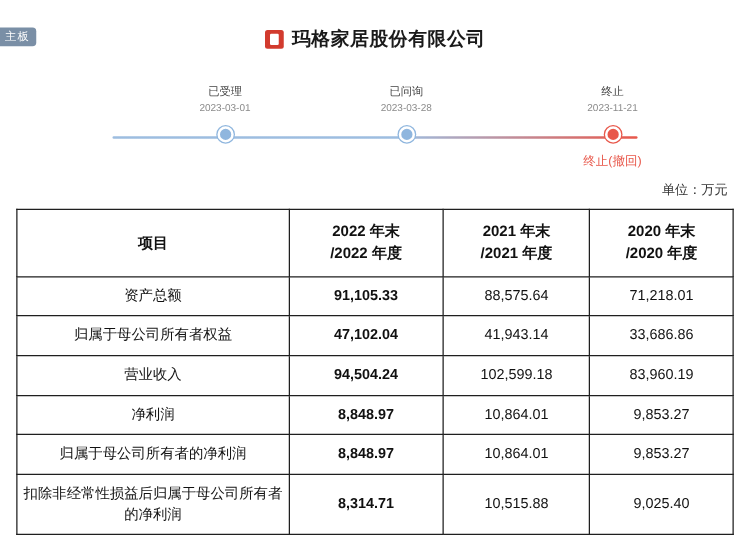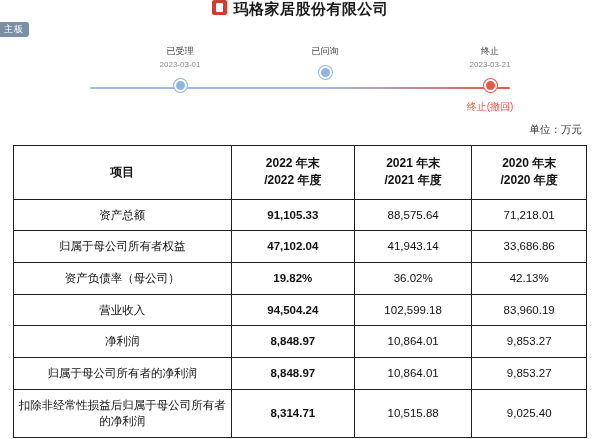--- a/index.html
+++ b/index.html
@@ -22,21 +22,23 @@
     background: #7a8fa6;
     color: #fff;
     font-size: 9px;
     padding: 3px 5px 3px 4px;
     border-radius: 0 3px 3px 0;
     letter-spacing: 1px;
     line-height: 1;
   }
   .title-row {
     display: flex;
+    align-items: center;
     justify-content: center;
+    padding-top: 22px;
   }
   .logo {
     width: 15px;
     height: 15px;
     background: #d23b2e;
     border-radius: 2px;
     position: relative;
     margin-right: 7px;
   }
   .logo::after {
@@ -164,26 +166,27 @@
   <div class="tl-line"></div>
 
   <div class="tl-node" style="left:90px;">
     <div class="tl-label">已受理</div>
     <div class="tl-date">2023-03-01</div>
     <div class="tl-dot"></div>
   </div>
 
   <div class="tl-node" style="left:235px;">
     <div class="tl-label">已问询</div>
+    <div class="tl-date">2023-03-28</div>
     <div class="tl-dot"></div>
   </div>
 
   <div class="tl-node" style="left:400px;">
     <div class="tl-label">终止</div>
-    <div class="tl-date">2023-03-21</div>
+    <div class="tl-date">2023-11-21</div>
     <div class="tl-dot end"></div>
     <div class="tl-sub">终止(撤回)</div>
   </div>
 </div>
 
 <div class="unit-row">单位：万元</div>
 
 <table class="fin">
   <colgroup>
     <col class="c1">
@@ -217,26 +220,20 @@
       <td>88,575.64</td>
       <td>71,218.01</td>
     </tr>
     <tr>
       <td class="item">归属于母公司所有者权益</td>
       <td class="val-bold">47,102.04</td>
       <td>41,943.14</td>
       <td>33,686.86</td>
     </tr>
     <tr>
-      <td class="item">资产负债率（母公司）</td>
-      <td class="val-bold">19.82%</td>
-      <td>36.02%</td>
-      <td>42.13%</td>
-    </tr>
-    <tr>
       <td class="item">营业收入</td>
       <td class="val-bold">94,504.24</td>
       <td>102,599.18</td>
       <td>83,960.19</td>
     </tr>
     <tr>
       <td class="item">净利润</td>
       <td class="val-bold">8,848.97</td>
       <td>10,864.01</td>
       <td>9,853.27</td>

